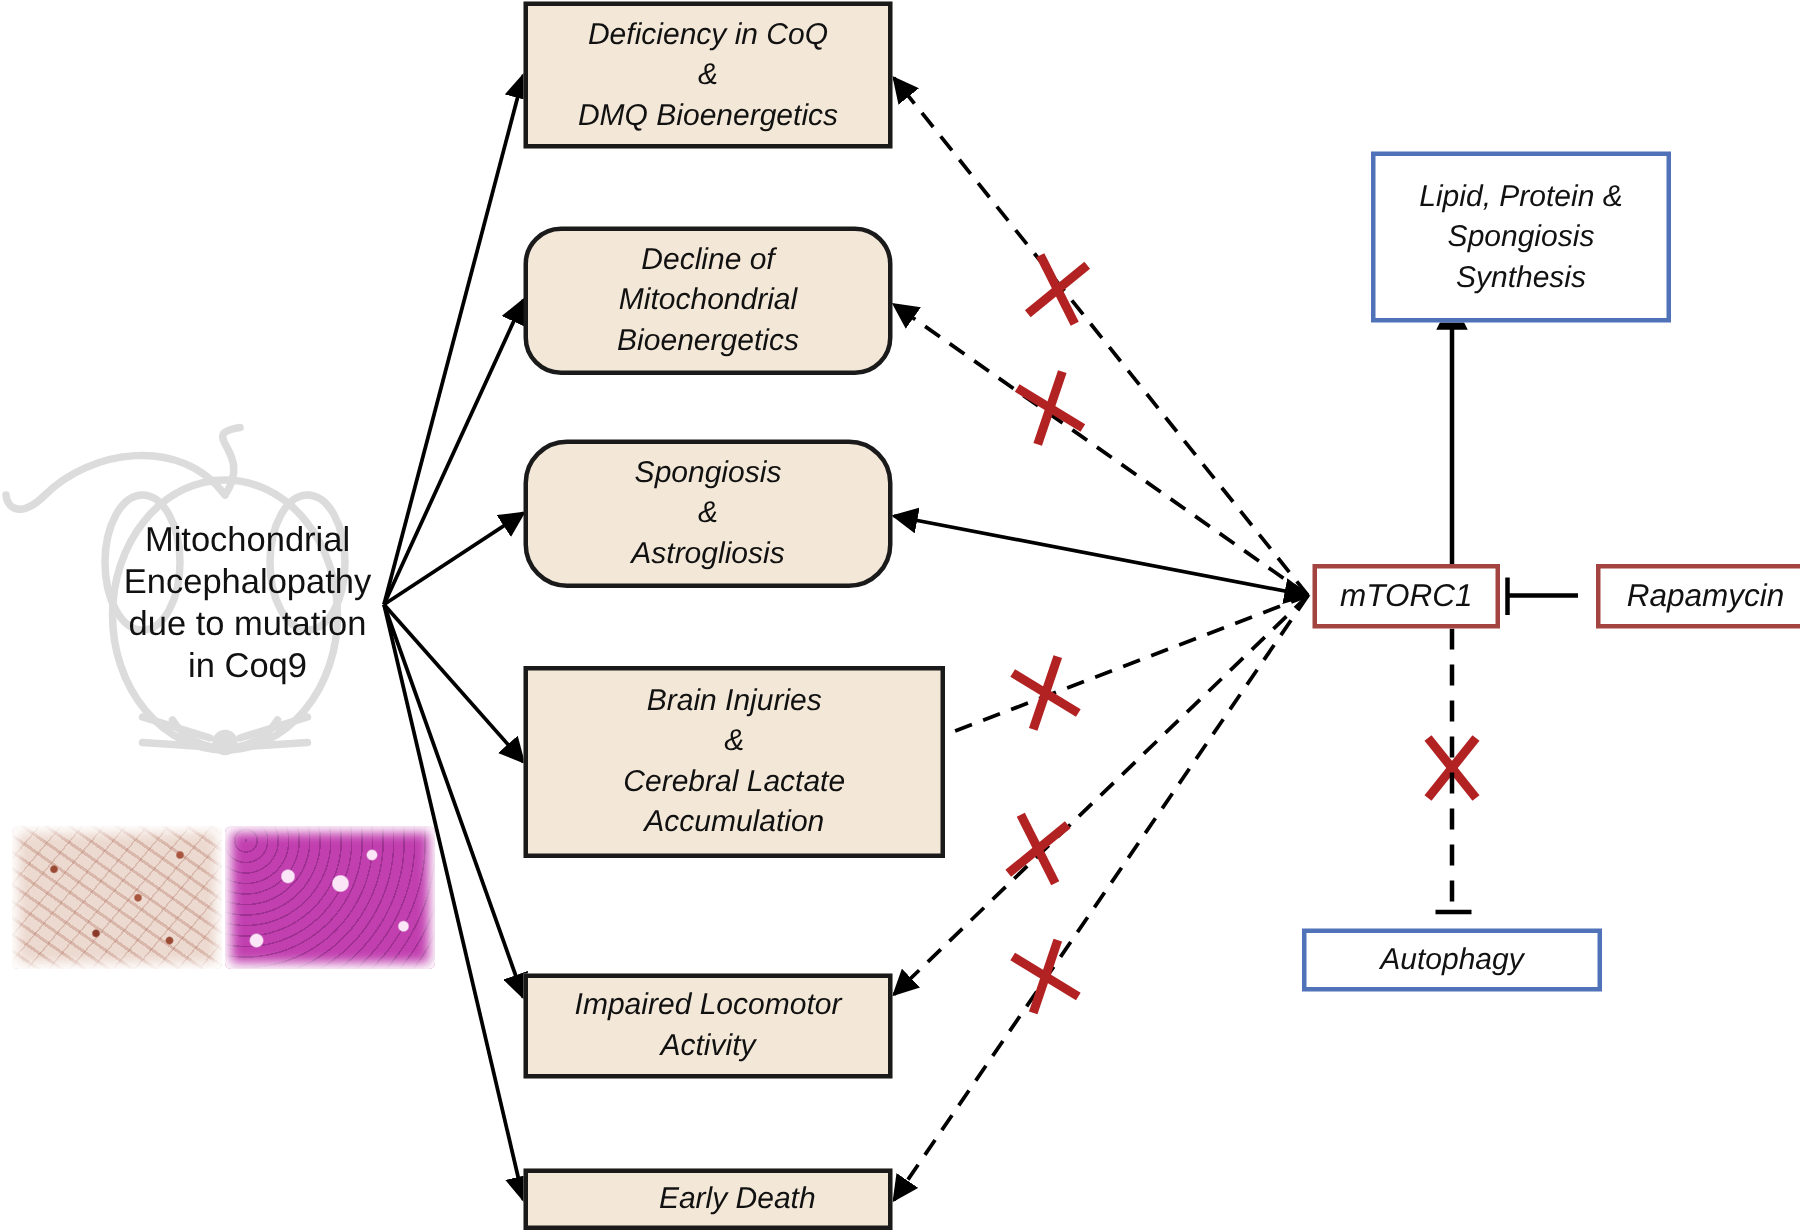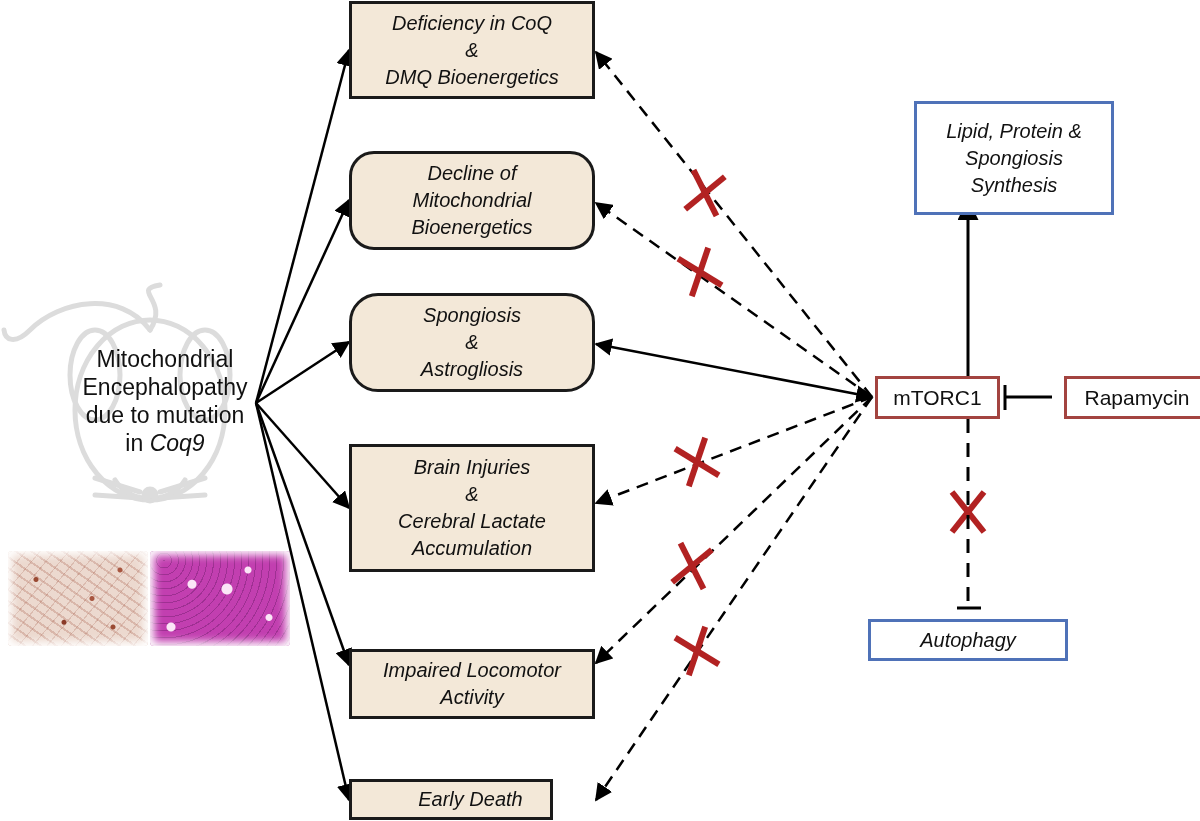--- a/index.html
+++ b/index.html
@@ -1,24 +1,24 @@
 <!DOCTYPE html>
 <html><head>
 <meta charset="utf-8">
 <style>
   html, body { margin: 0; padding: 0; background: #ffffff; }
   #canvas { position: relative; width: 1200px; height: 821px; overflow: hidden; background: #ffffff; font-family: "Liberation Sans", sans-serif; }
   svg.wires { position: absolute; left: 0; top: 0; width: 1200px; height: 821px; }
-  .node { position: absolute; box-sizing: border-box; display: flex; flex-direction: column; align-items: center; justify-content: center; text-align: center; color: #111; }
+  .node { position: absolute; box-sizing: border-box; display: flex; flex-direction: column; align-items: center; justify-content: center; text-align: center; color: #111; font-style: italic; }
   .outcome { background: #f3e8d8; border: 3px solid #1a1a1a; font-style: italic; font-size: 20px; line-height: 27px; }
   .blue { background: #ffffff; border: 3px solid #4f72b8; font-style: italic; font-size: 20px; line-height: 27px; }
   .red { background: #ffffff; border: 3px solid #a34440; font-size: 21px; }
   .line { display: block; white-space: nowrap; }
   #disease { position: absolute; left: 100px; top: 345px; width: 200px; text-align: center; font-size: 23px; line-height: 28px; color: #111; transform: translateX(-35px); }
-  #disease .gene { font-style: italic; }
+  #disease .gene { }
   .histo { position: absolute; top: 551px; width: 140px; height: 95px; border-radius: 4px; }
   #histo-astro { left: 8px; background:
       radial-gradient(circle at 20% 30%, #9a4a33 0 2px, transparent 3px),
       radial-gradient(circle at 60% 50%, #a85640 0 2px, transparent 3px),
       radial-gradient(circle at 40% 75%, #8a3a28 0 2px, transparent 3px),
       radial-gradient(circle at 80% 20%, #a85640 0 2px, transparent 3px),
       radial-gradient(circle at 75% 80%, #9a4a33 0 2px, transparent 3px),
       repeating-linear-gradient(35deg, rgba(160,80,60,0.25) 0 2px, transparent 2px 9px),
       repeating-linear-gradient(-50deg, rgba(150,70,50,0.2) 0 1px, transparent 1px 11px),
       #ecd9cf; box-shadow: 0 0 8px 4px #fff inset; }
@@ -124,31 +124,31 @@
   <div class="node outcome" style="left:349px;top:151px;width:246px;height:99px;border-radius:25px;">
     <span class="line">Decline of</span>
     <span class="line">Mitochondrial</span>
     <span class="line">Bioenergetics</span>
   </div>
   <div class="node outcome" style="left:349px;top:293px;width:246px;height:99px;border-radius:29px;">
     <span class="line">Spongiosis</span>
     <span class="line">&amp;</span>
     <span class="line">Astrogliosis</span>
   </div>
-  <div class="node outcome" style="left:349px;top:444px;width:246px;height:128px;">
+  <div class="node outcome" style="left:349px;top:444px;width:281px;height:128px;">
     <span class="line">Brain Injuries</span>
     <span class="line">&amp;</span>
     <span class="line">Cerebral Lactate</span>
     <span class="line">Accumulation</span>
   </div>
   <div class="node outcome" style="left:349px;top:649px;width:246px;height:70px;">
     <span class="line">Impaired Locomotor</span>
     <span class="line">Activity</span>
   </div>
-  <div class="node outcome" style="left:349px;top:779px;width:204px;height:41px;padding-left:39px;">
+  <div class="node outcome" style="left:349px;top:779px;width:246px;height:41px;padding-left:39px;">
     <span class="line">Early Death</span>
   </div>
 
   <div class="node blue" style="left:914px;top:101px;width:200px;height:114px;">
     <span class="line">Lipid, Protein &amp;</span>
     <span class="line">Spongiosis</span>
     <span class="line">Synthesis</span>
   </div>
   <div class="node red" style="left:875px;top:376px;width:125px;height:43px;">
     <span>mTORC1</span>

